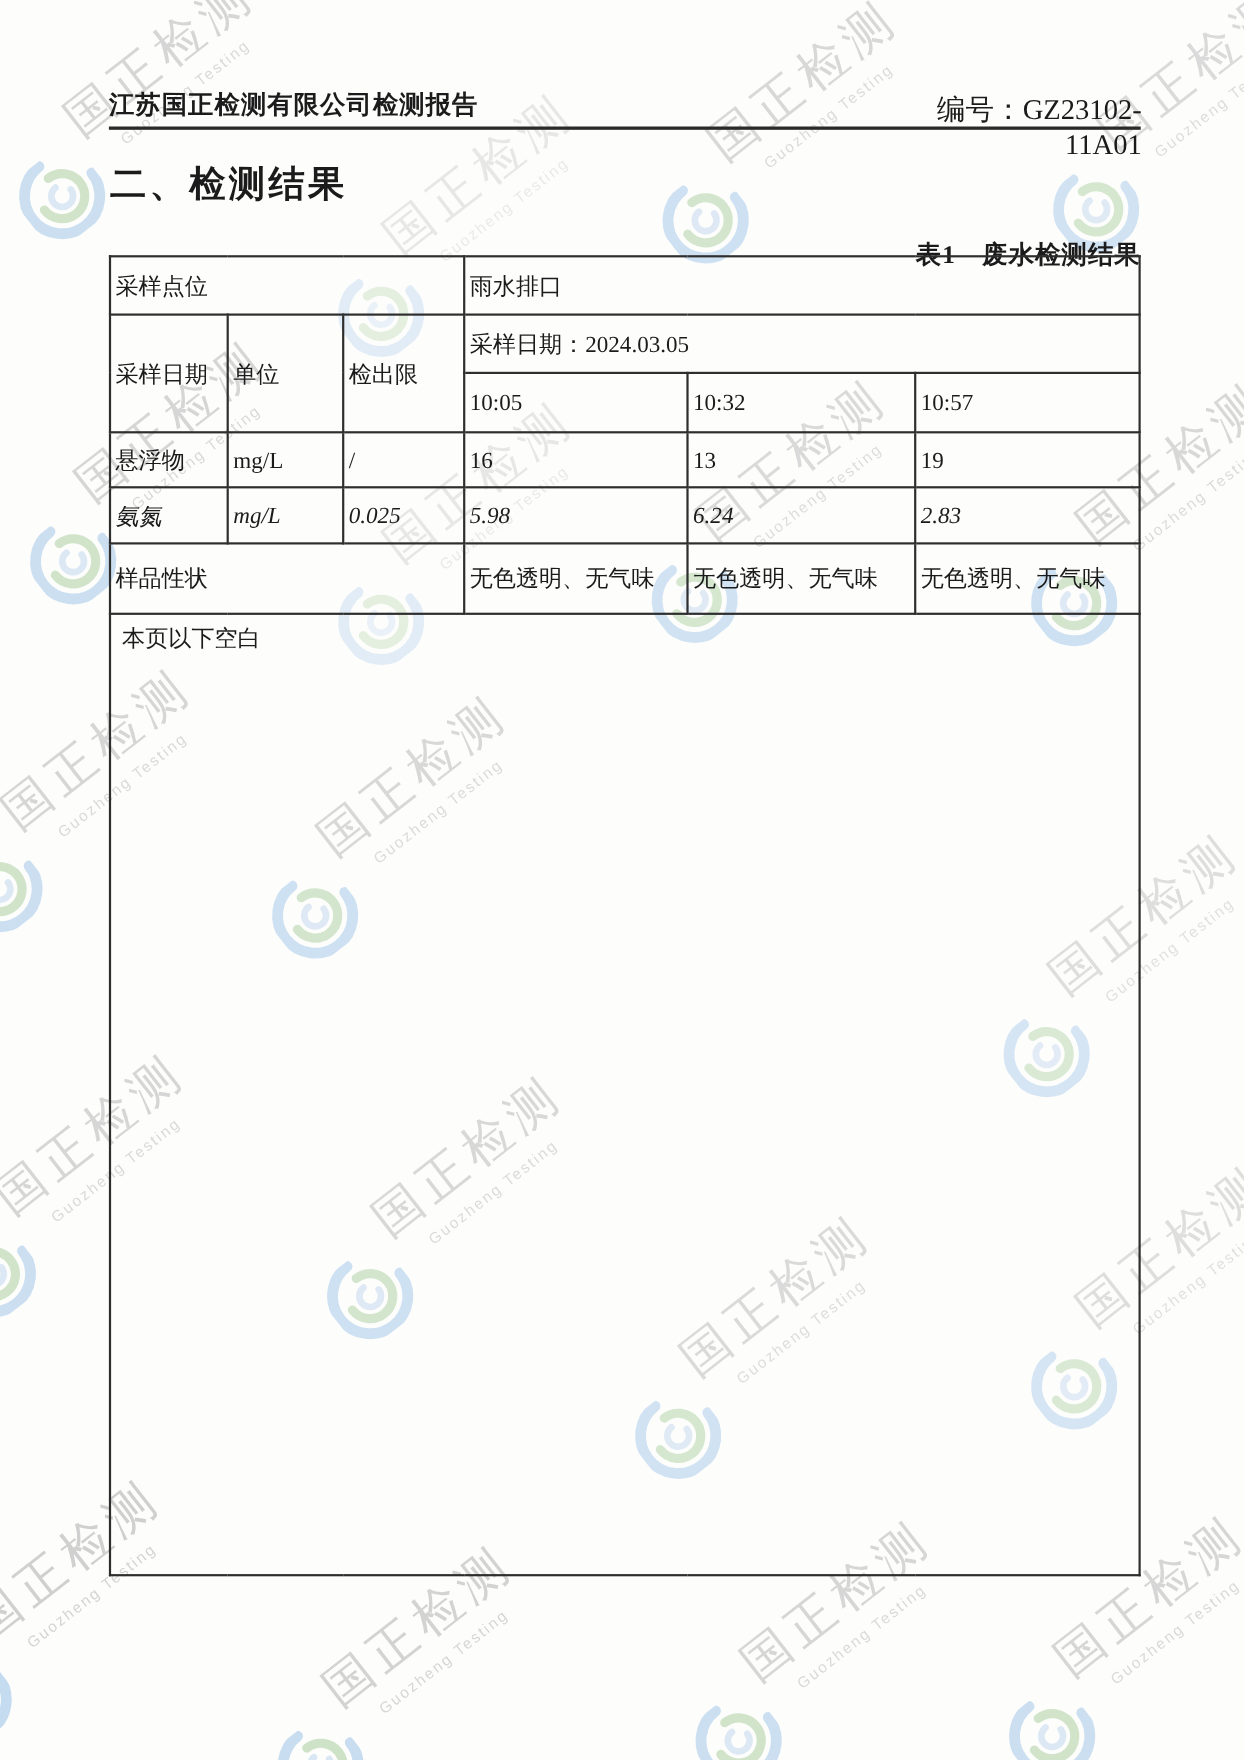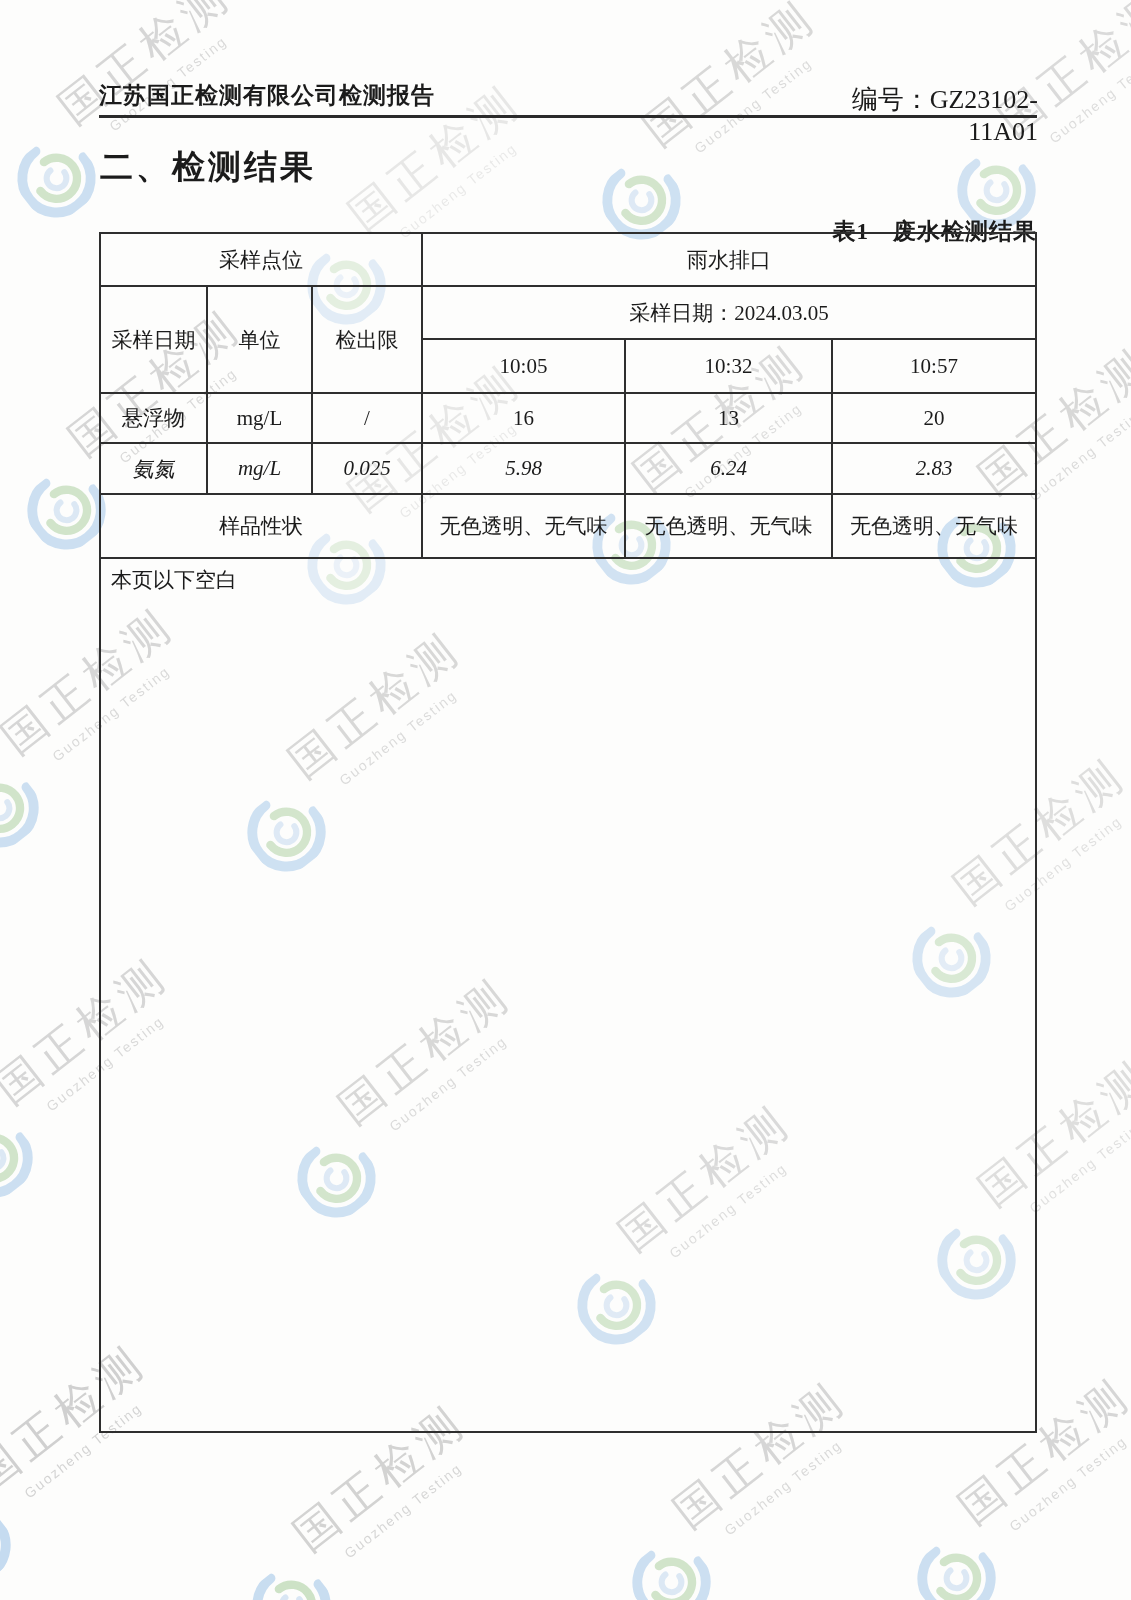--- a/index.html
+++ b/index.html
@@ -52,21 +52,21 @@
   .tbl-caption {
     position:absolute; left:99px; top:199px; width:938px;
     text-align:right; font-size:23px; font-weight:bold; letter-spacing:1px;margin-top:17px;
   }
   table.results {
     position:absolute; left:99px; top:232px; width:938px;
     border-collapse:collapse; table-layout:fixed;
   }
   table.results td {
     border:2px solid #2e2e2e;
-    text-align:center; vertical-align:middle;
+    text-align:left; vertical-align:middle;
     font-size:21px; padding:0 4px;
     background:transparent;
   }
   tr.r1 { height:53px; } tr.r2 { height:53px; } tr.r3 { height:54px; }
   tr.r4 { height:50px; } tr.r5 { height:51px;font-style:italic; } tr.r6 { height:64px; }
   tr.r7 { height:874px; }
   td.blank-cell {
     vertical-align:top !important; text-align:left !important;
     padding:7px 10px !important;
   }
@@ -345,21 +345,21 @@
           <td>10:05</td>
           <td>10:32</td>
           <td>10:57</td>
         </tr>
         <tr class="r4">
           <td>悬浮物</td>
           <td>mg/L</td>
           <td>/</td>
           <td>16</td>
           <td>13</td>
-          <td>20</td>
+          <td>19</td>
         </tr>
         <tr class="r5">
           <td>氨氮</td>
           <td>mg/L</td>
           <td>0.025</td>
           <td>5.98</td>
           <td>6.24</td>
           <td>2.83</td>
         </tr>
         <tr class="r6">

